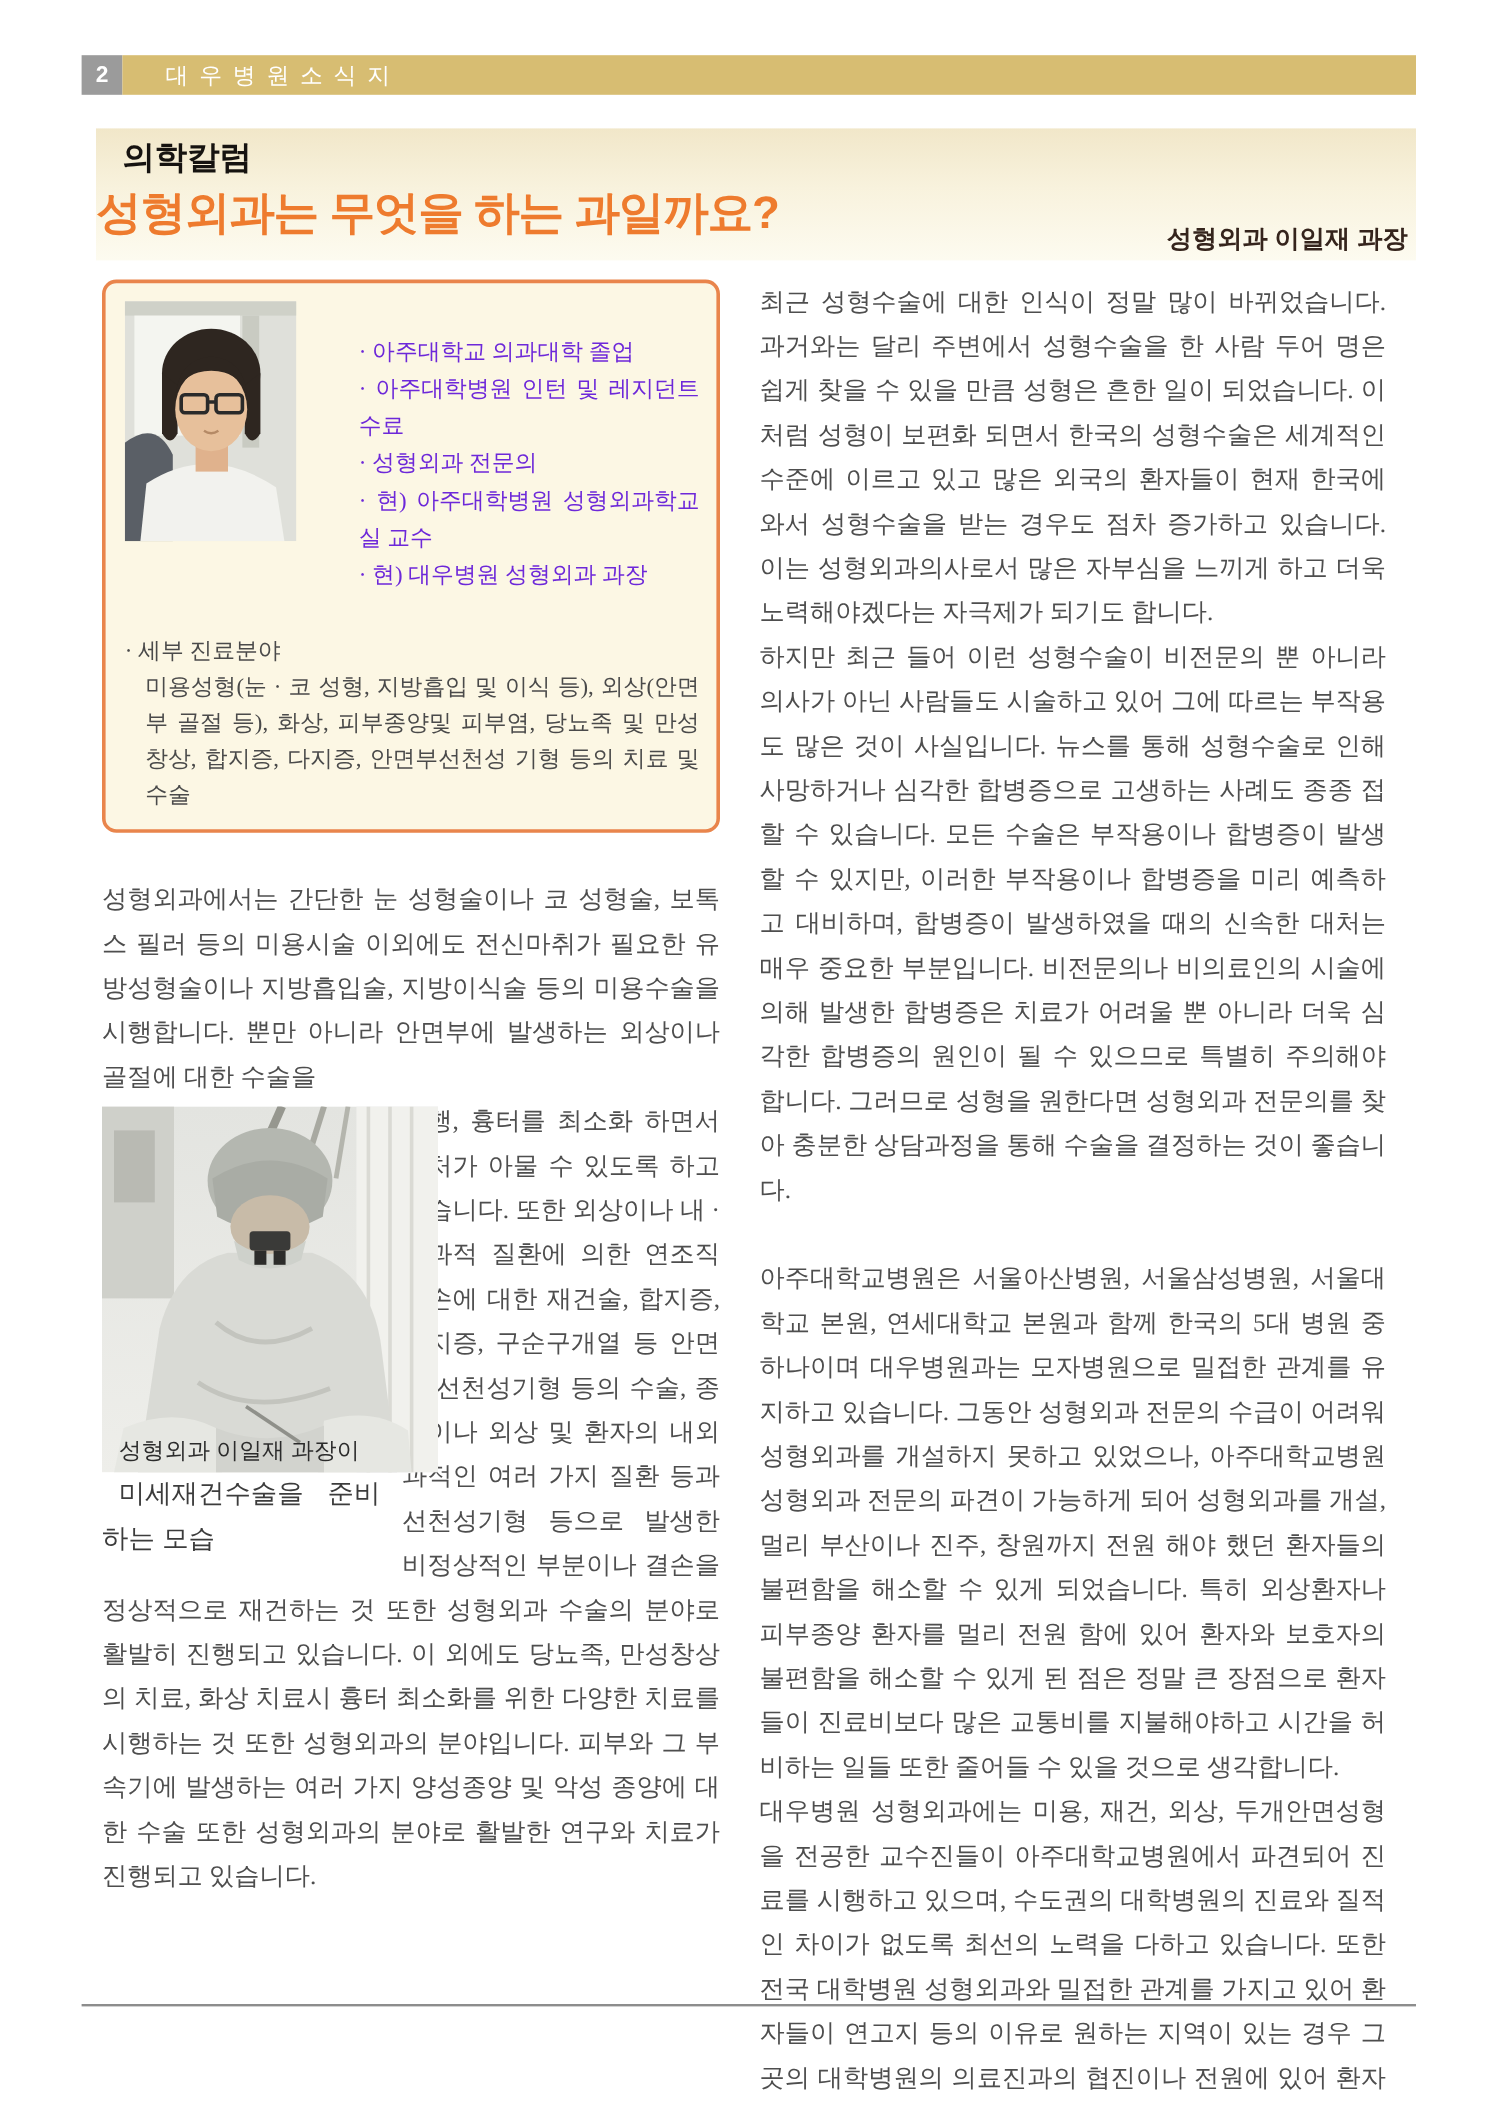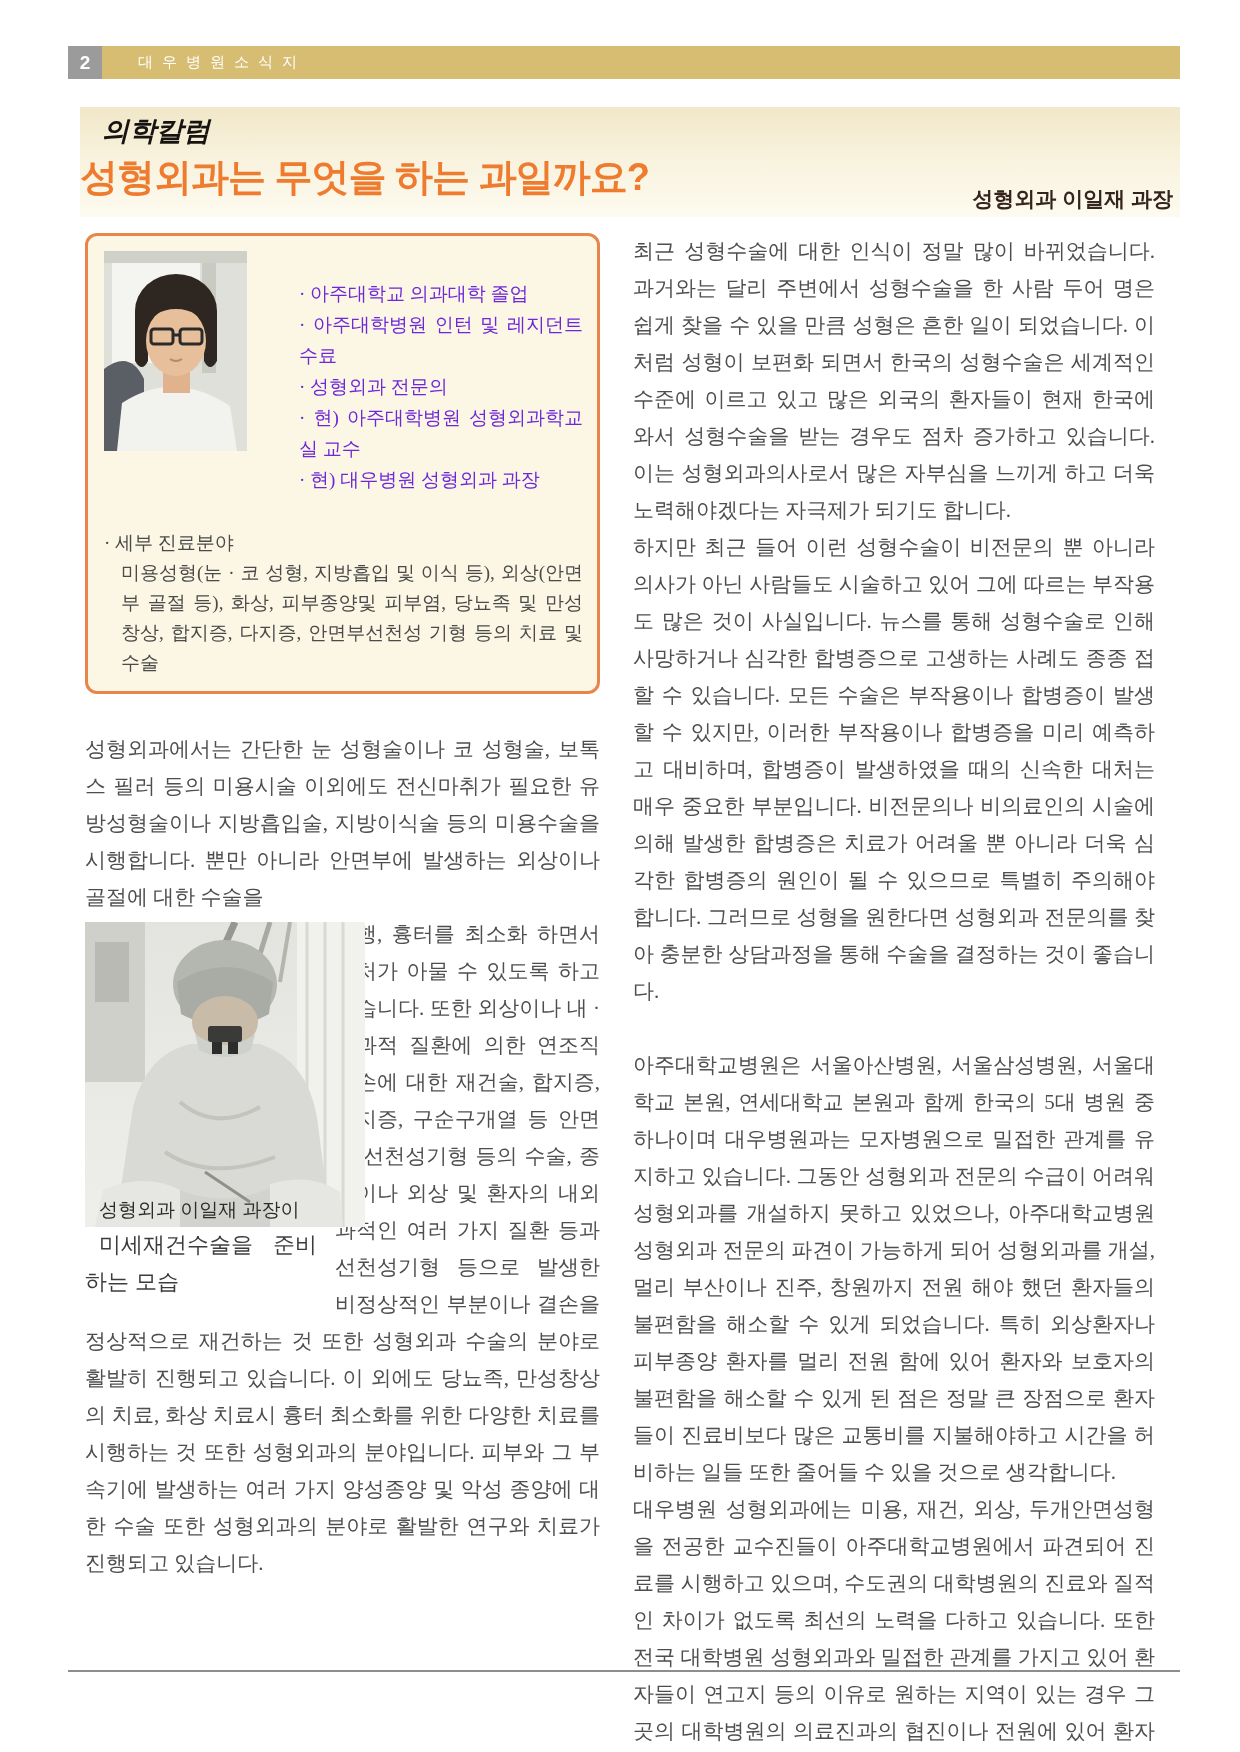--- a/index.html
+++ b/index.html
@@ -10,32 +10,32 @@
 
   
   .topbar{position:absolute;left:68px;top:46px;width:1112px;height:33px;display:flex;}
   .page-num{
     width:34px;height:33px;background:#9b9b9b;color:#ffffff;
     font-family:"Liberation Sans",sans-serif;font-size:19px;font-weight:bold;
     display:flex;align-items:center;justify-content:center;
   }
   .masthead-bar{
     flex:1;background:#d7bd72;color:#ffffff;display:flex;align-items:center;
-    font-family:Liberation Sans, sans-serif;font-size:15px;letter-spacing:9px;
+    font-family:Liberation Sans, sans-serif;font-size:19px;letter-spacing:9px;
     padding-left:36px;
   }
 
   
   .header-panel{
     position:absolute;left:80px;top:107px;width:1100px;height:110px;
     background:linear-gradient(180deg,#f1e7c9 0%,#f8f2dd 45%,#fdfbf0 100%);
   }
   .section-label{
     position:absolute;left:22px;top:6px;
-    font-family:"Liberation Sans",sans-serif;font-weight:bold;font-size:27px;color:#161310;font-style:italic;
+    font-family:"Liberation Sans",sans-serif;font-weight:bold;font-size:27px;color:#161310;
   }
   .article-title{
     position:absolute;left:0;top:45px;width:100%;text-align:left;
     font-family:"Liberation Sans",sans-serif;font-weight:bold;font-size:38px;
     color:#ee7b2e;letter-spacing:-1px;
   }
   .byline{
     position:absolute;right:7px;top:78px;
     font-family:"Liberation Sans",sans-serif;font-weight:bold;font-size:21px;color:#35241c;
   }

